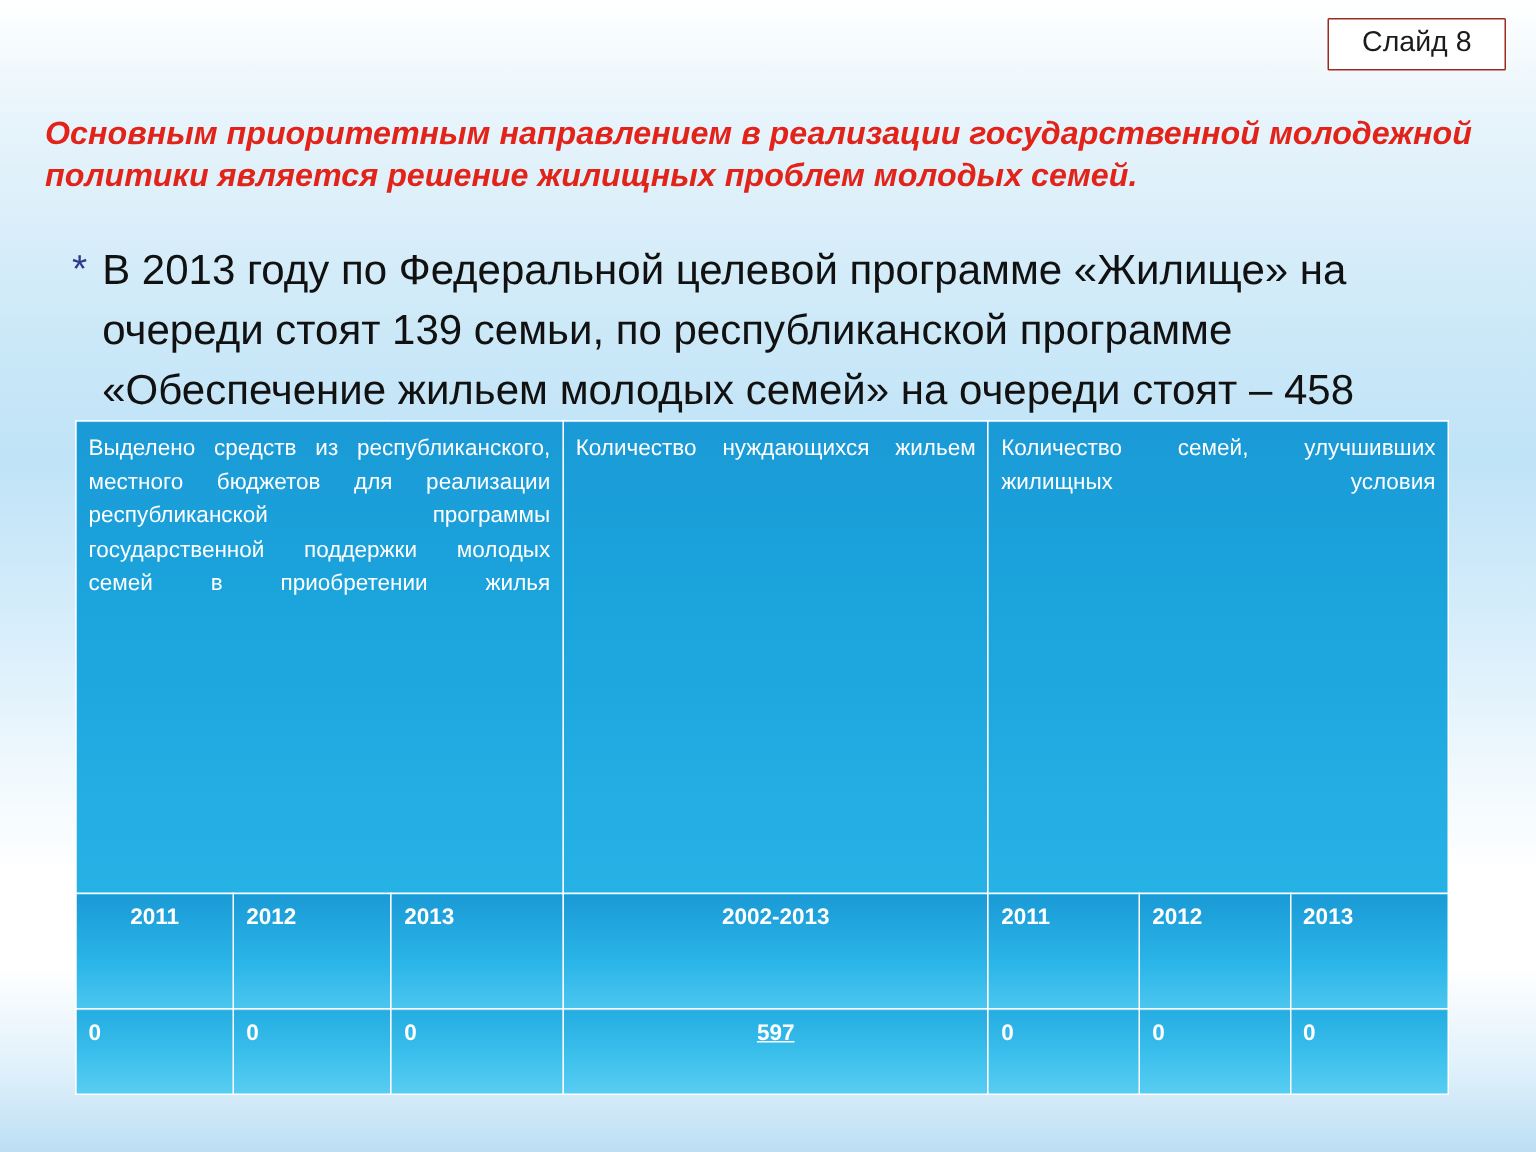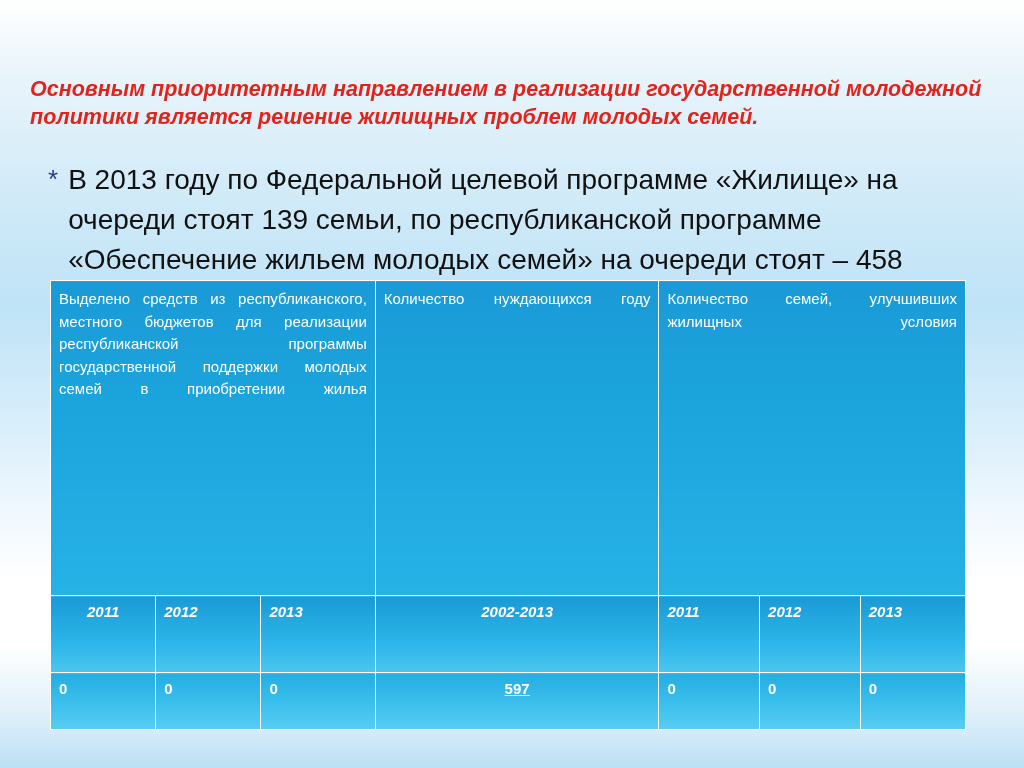--- a/index.html
+++ b/index.html
@@ -109,21 +109,20 @@
   .hdr span {
     display: block;
   }
   .yr {
     background: linear-gradient(to bottom, #1a9ad6 0%, #2bb5e8 60%, #4cc6ef 100%);
     height: 62px;
     vertical-align: middle;
     font-weight: bold;
     text-align: justify;
     text-align-last: justify;
-    font-style: italic;
   }
   .yr.center {
     text-align: center;
     text-align-last: center;
   }
   .val {
     background: linear-gradient(to bottom, #24ade2 0%, #3cc0ec 55%, #59cdf2 100%);
     height: 42px;
     vertical-align: middle;
     font-weight: bold;
@@ -134,20 +133,21 @@
     text-align: left;
     text-align-last: center;
     text-decoration: underline;
   }
 </style>
 </head>
 <body>
 
 <div class="slide">
 
+  <div class="slide-badge">Слайд 8</div>
 
   <div class="heading">Основным приоритетным направлением в  реализации государственной молодежной политики является решение жилищных проблем молодых семей.</div>
 
   <div class="bullet-block">
     <div class="bullet-star">*</div>
     <div class="bullet-text">В 2013  году  по Федеральной целевой программе «Жилище» на очереди стоят 139 семьи, по республиканской программе «Обеспечение жильем молодых семей» на очереди стоят – 458 семьи.</div>
   </div>
 
   <div class="table-wrap">
     <table class="data">
@@ -159,21 +159,21 @@
         <col style="width:11%">
         <col style="width:11%">
         <col style="width:11.5%">
       </colgroup>
       <tbody>
         <tr>
           <td class="hdr" colspan="3">
             <span>Выделено средств из республиканского, местного бюджетов для реализации республиканской программы государственной поддержки молодых семей в приобретении жилья</span>
           </td>
           <td class="hdr">
-            <span>Количество нуждающихся году</span>
+            <span>Количество нуждающихся жильем</span>
           </td>
           <td class="hdr" colspan="3">
             <span>Количество семей, улучшивших жилищных условия</span>
           </td>
         </tr>
         <tr>
           <td class="yr center">2011</td>
           <td class="yr">2012</td>
           <td class="yr">2013</td>
           <td class="yr center">2002-2013</td>

